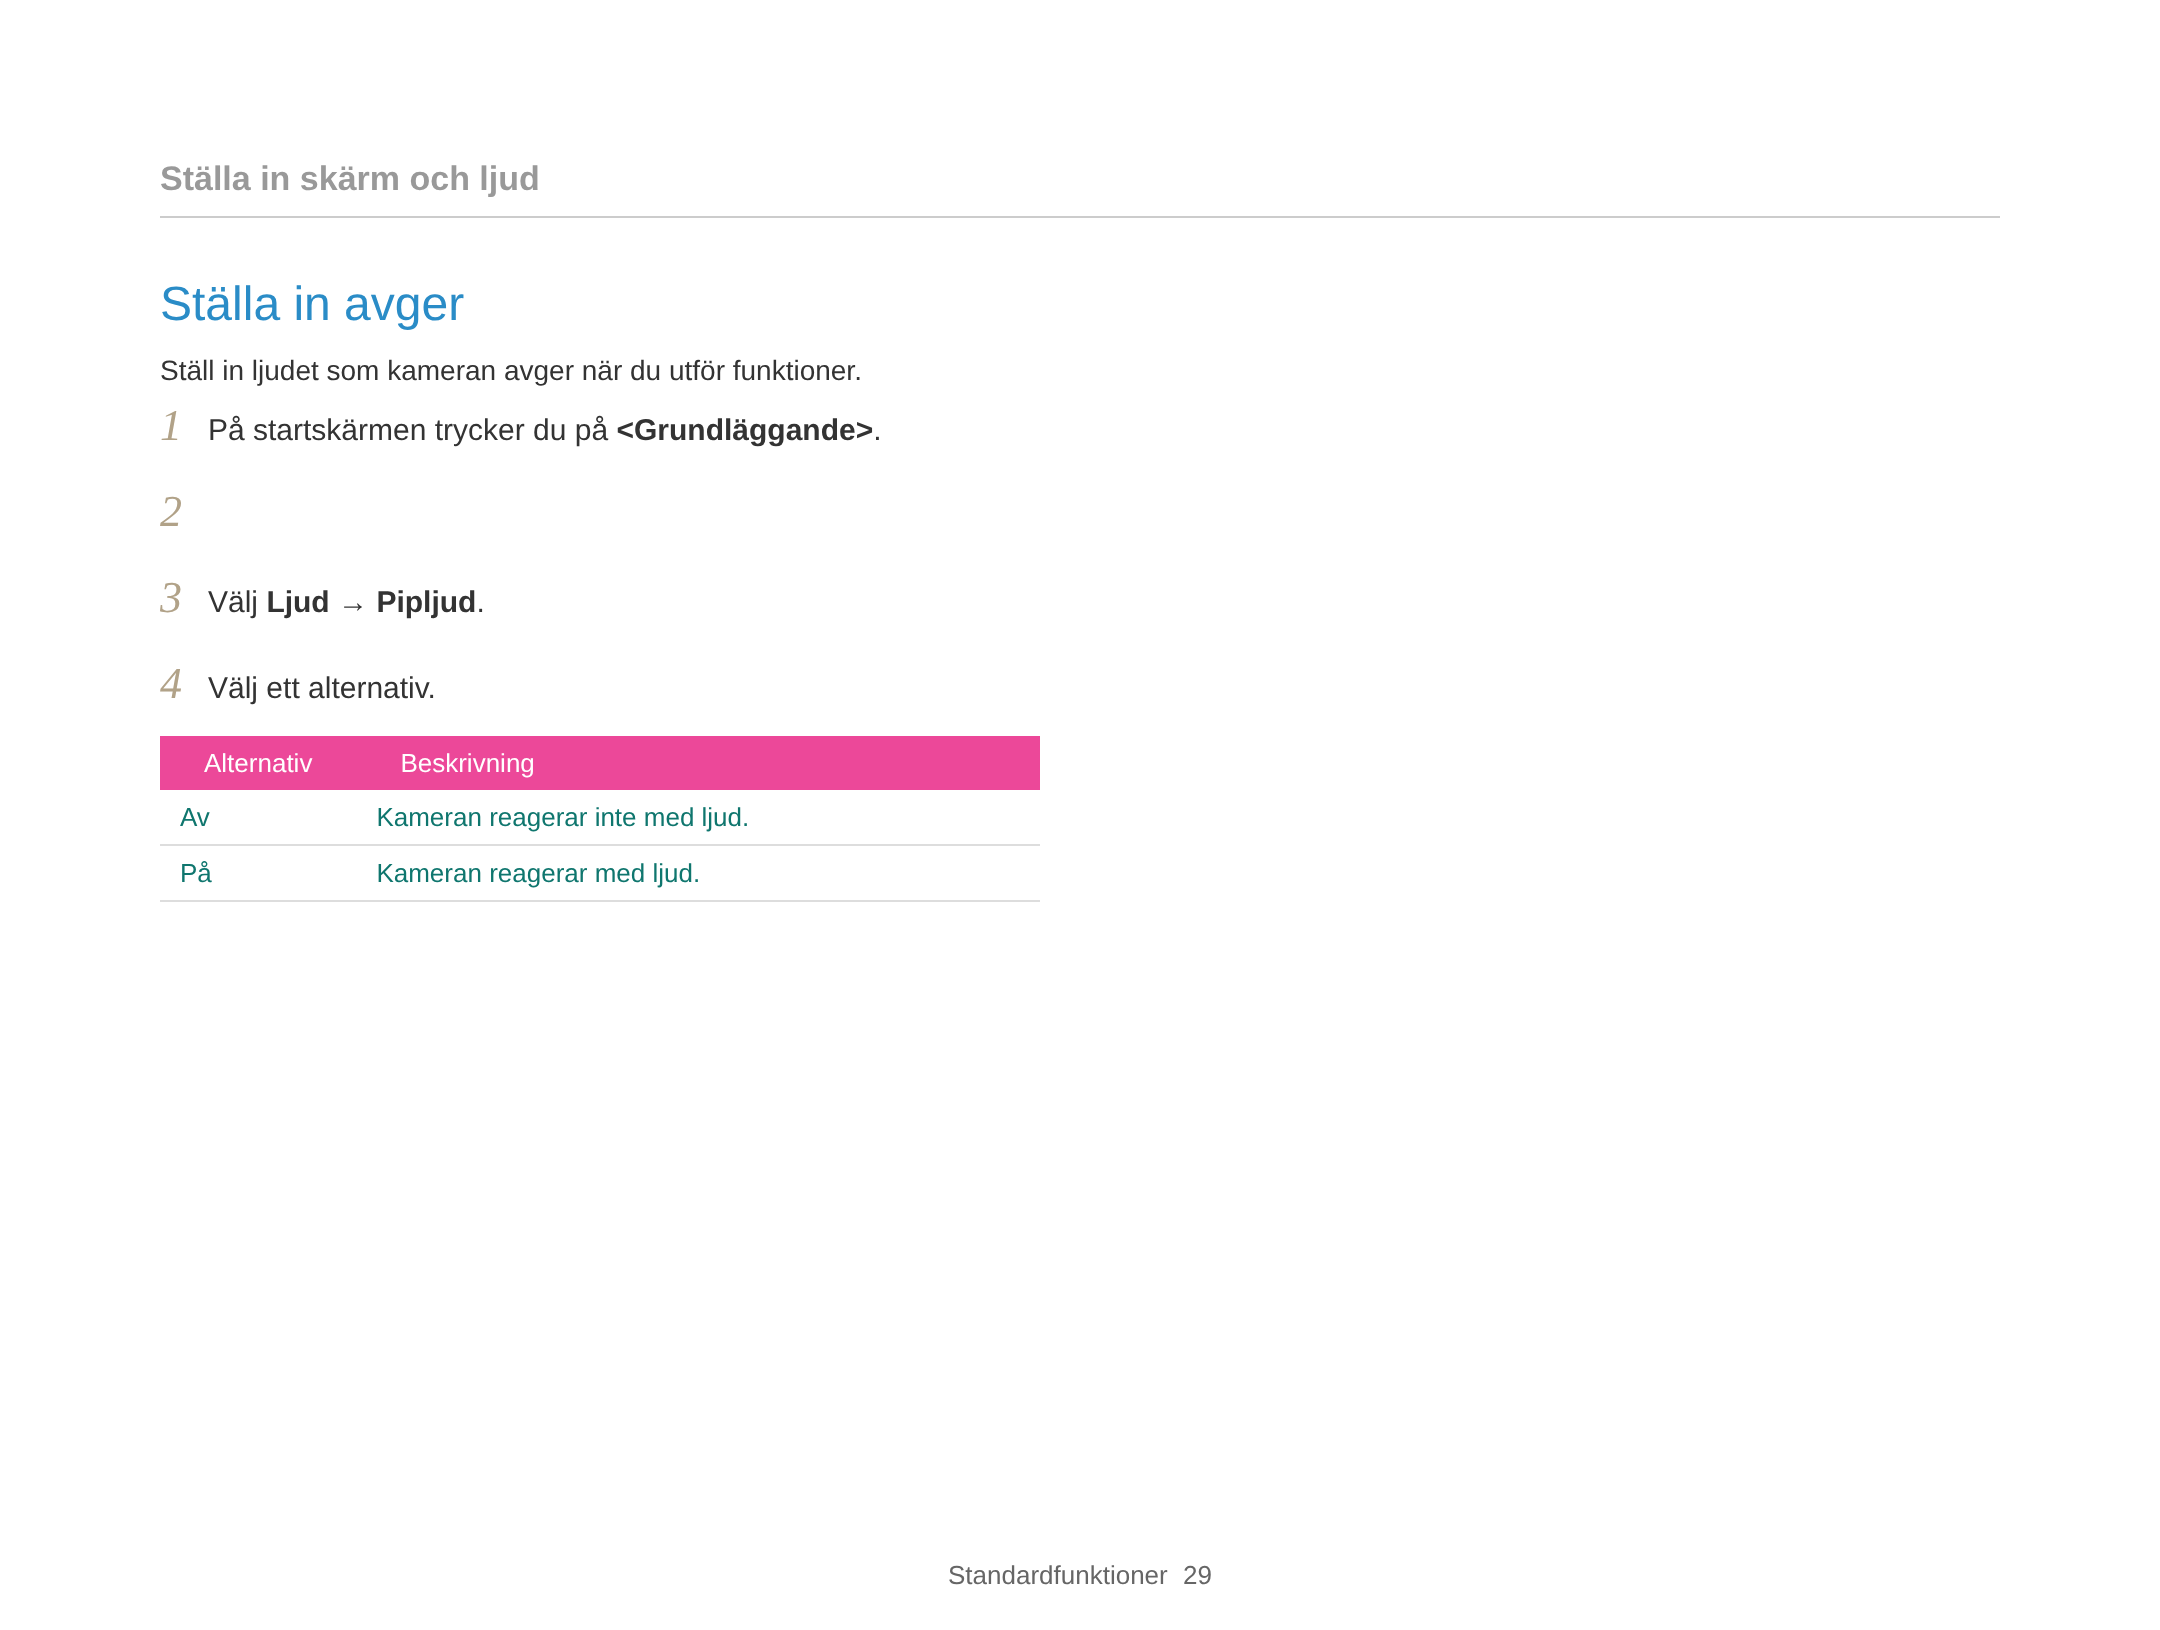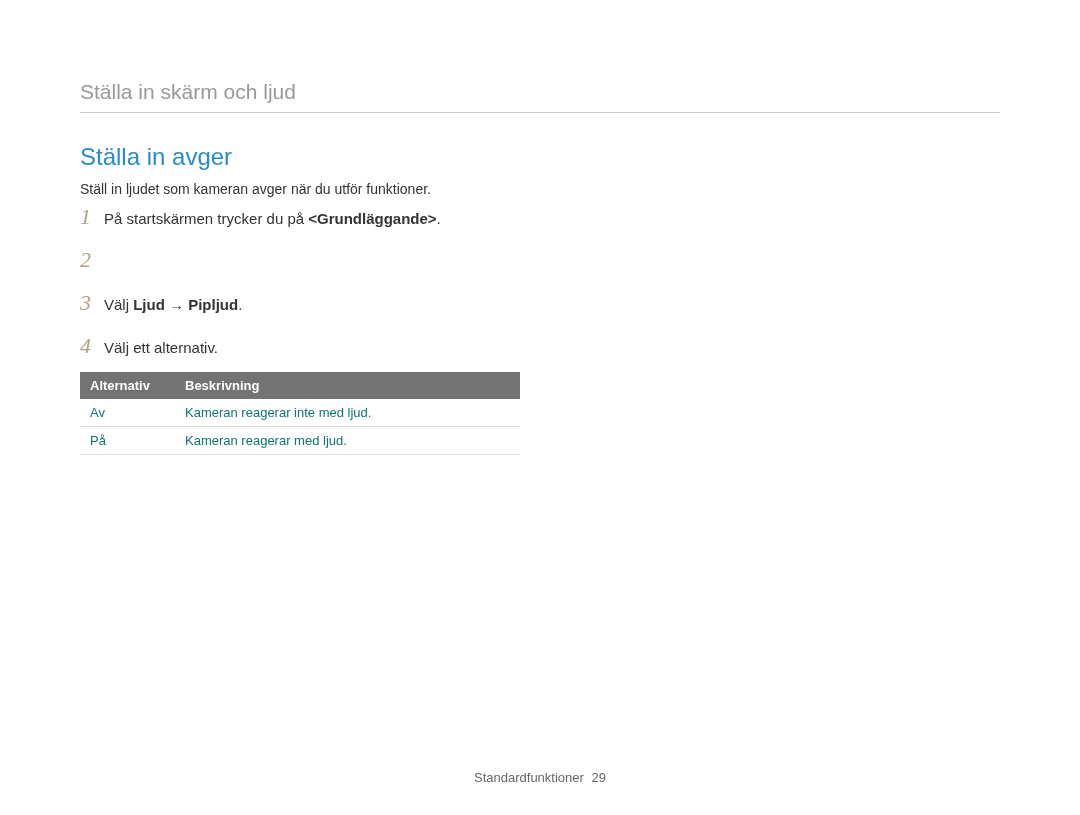--- a/index.html
+++ b/index.html
@@ -10,23 +10,23 @@
     body {
       font-family: Arial, Helvetica, sans-serif;
       background: #ffffff;
       width: 1080px;
       height: 815px;
       padding: 80px 80px 30px 80px;
       position: relative;
       color: #333;
     }
     .breadcrumb {
-      font-size: 21px;
+      font-size: 17px;
       color: #999;
-      font-weight: 400;
+      font-weight: 700;
       margin-bottom: 8px;
     }
     .divider-line {
       border-top: 1px solid #ccc;
       margin-bottom: 30px;
     }
     .section-title {
       font-size: 24px;
       color: #2a8cc7;
       font-weight: 400;
@@ -76,41 +76,41 @@
       height: 16px;
     }
     .options-table {
       border-collapse: collapse;
       margin-top: 6px;
       margin-left: 0;
       font-size: 13px;
       width: 440px;
     }
     .options-table th {
-      background: #737373;
+      background: #ec4899;
       color: #fff;
       text-align: left;
-      font-weight: 700;
-      padding: 6px 10px;
+      font-weight: 400;
+      padding: 6px 22px;
       font-size: 13px;
     }
     .options-table th:first-child {
       width: 95px;
     }
     .options-table td {
       padding: 6px 10px;
       color: #0f766e;
       border-bottom: 1px solid #ddd;
     }
     .options-table tr:last-child td {
       border-bottom: 1px solid #ddd;
     }
     .footer {
       position: absolute;
-      bottom: 30px;
+      bottom: 20px;
       left: 0;
       right: 0;
       text-align: center;
       font-size: 13px;
       color: #666;
     }
     .footer-page-num {
       margin-left: 4px;
     }
   </style>

